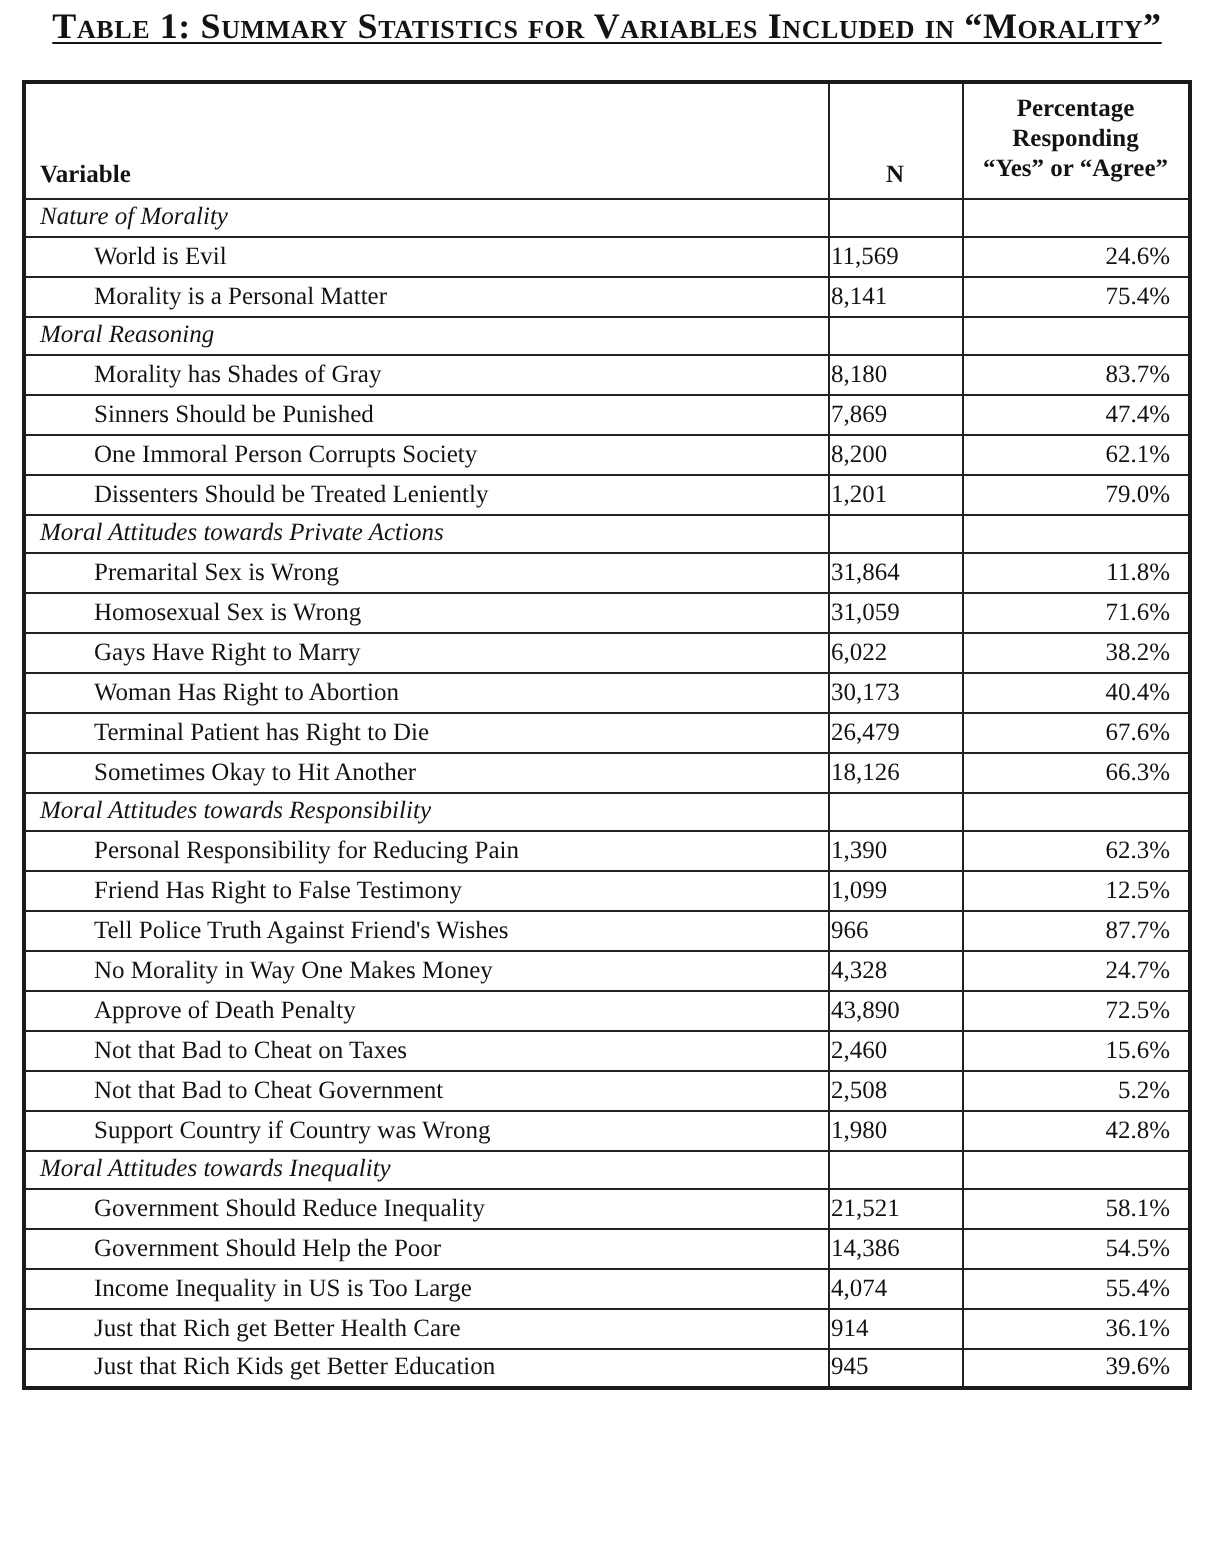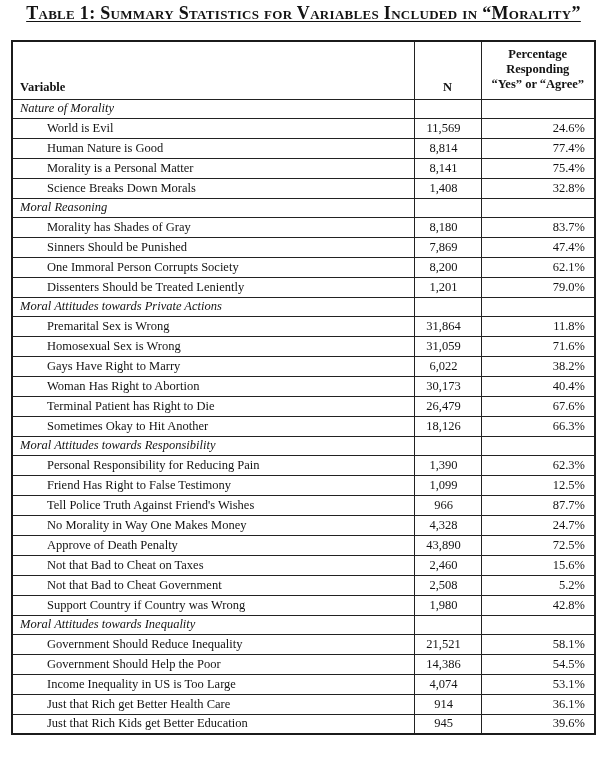--- a/index.html
+++ b/index.html
@@ -69,21 +69,21 @@
     text-align: left;
     padding-left: 7px;
     vertical-align: middle;
   }
   td.var-cell {
     text-align: left;
     padding-left: 34px;
     vertical-align: middle;
   }
   td.n-cell {
-    text-align: center;
+    text-align: left;
     padding-right: 9px;
     vertical-align: middle;
   }
   td.pct-cell {
     text-align: right;
     padding-right: 9px;
     vertical-align: middle;
   }
 </style>
 </head>
@@ -112,34 +112,24 @@
         <td class="section-cell">Nature of Morality</td>
         <td></td>
         <td></td>
       </tr>
       <tr>
         <td class="var-cell">World is Evil</td>
         <td class="n-cell">11,569</td>
         <td class="pct-cell">24.6%</td>
       </tr>
       <tr>
-        <td class="var-cell">Human Nature is Good</td>
-        <td class="n-cell">8,814</td>
-        <td class="pct-cell">77.4%</td>
-      </tr>
-      <tr>
         <td class="var-cell">Morality is a Personal Matter</td>
         <td class="n-cell">8,141</td>
         <td class="pct-cell">75.4%</td>
       </tr>
-      <tr>
-        <td class="var-cell">Science Breaks Down Morals</td>
-        <td class="n-cell">1,408</td>
-        <td class="pct-cell">32.8%</td>
-      </tr>
       <tr class="section-row">
         <td class="section-cell">Moral Reasoning</td>
         <td></td>
         <td></td>
       </tr>
       <tr>
         <td class="var-cell">Morality has Shades of Gray</td>
         <td class="n-cell">8,180</td>
         <td class="pct-cell">83.7%</td>
       </tr>
@@ -249,21 +239,21 @@
         <td class="pct-cell">58.1%</td>
       </tr>
       <tr>
         <td class="var-cell">Government Should Help the Poor</td>
         <td class="n-cell">14,386</td>
         <td class="pct-cell">54.5%</td>
       </tr>
       <tr>
         <td class="var-cell">Income Inequality in US is Too Large</td>
         <td class="n-cell">4,074</td>
-        <td class="pct-cell">53.1%</td>
+        <td class="pct-cell">55.4%</td>
       </tr>
       <tr>
         <td class="var-cell">Just that Rich get Better Health Care</td>
         <td class="n-cell">914</td>
         <td class="pct-cell">36.1%</td>
       </tr>
       <tr>
         <td class="var-cell">Just that Rich Kids get Better Education</td>
         <td class="n-cell">945</td>
         <td class="pct-cell">39.6%</td>

